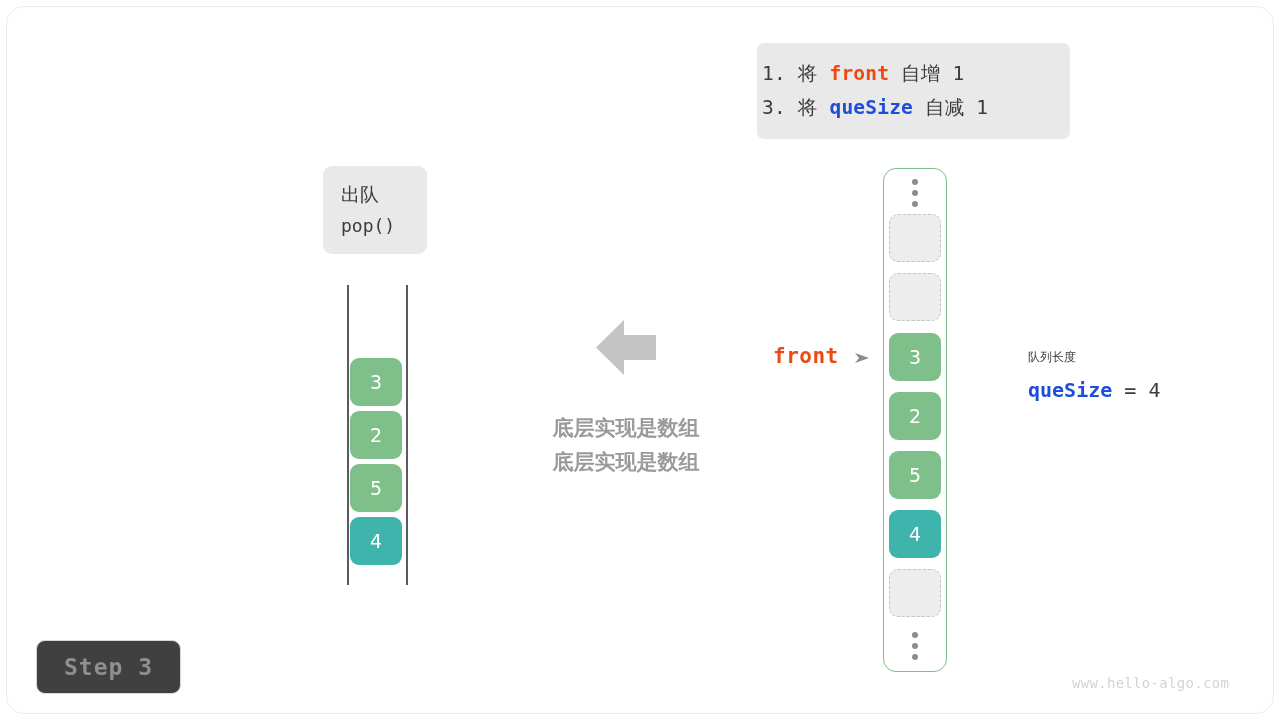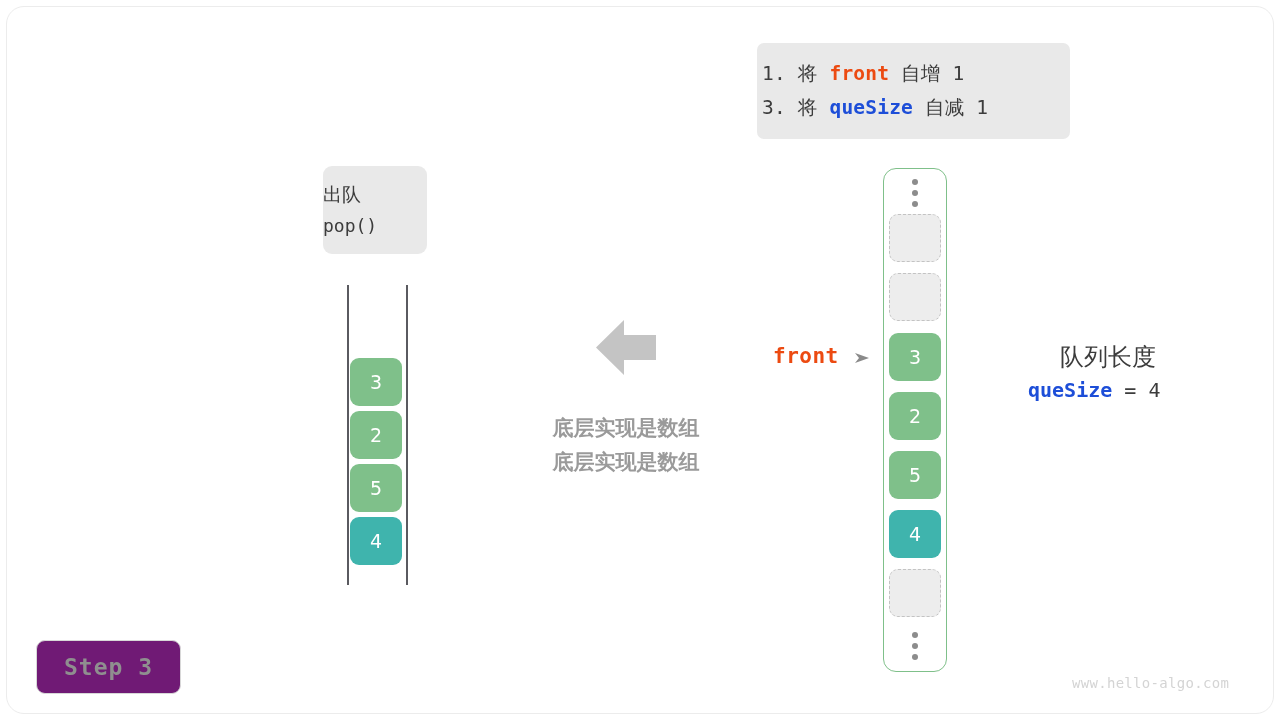--- a/index.html
+++ b/index.html
@@ -68,20 +68,21 @@
     left: 323px;
     top: 166px;
     width: 104px;
     height: 88px;
     background: #e9e9e9;
     border-radius: 9px;
     box-sizing: border-box;
     display: flex;
     flex-direction: column;
     justify-content: center;
+    padding-left: 18px;
   }
   #pop-box .pop-line {
     font-family: "DejaVu Sans", sans-serif;
     font-size: 19px;
     color: #3c3c3c;
     line-height: 31px;
     white-space: pre;
   }
   #pop-box .pop-line.mono {
     font-family: "DejaVu Sans Mono", monospace;
@@ -200,44 +201,43 @@
   #dots-bottom { top: 632px; }
 
   
   #quesize-block {
     position: absolute;
     left: 1028px;
     top: 342px;
   }
   #quesize-block .ql-title {
     font-family: "DejaVu Sans", sans-serif;
-    font-size: 24px;
+    font-size: 12px;
     color: #3c3c3c;
     line-height: 30px;
     white-space: pre;
-    margin-left: 32px;
   }
   #quesize-block .ql-value {
     font-family: "DejaVu Sans Mono", monospace;
     font-size: 20px;
     color: #3c3c3c;
     line-height: 36px;
     white-space: pre;
   }
 
   
   #step-badge {
     position: absolute;
     left: 36px;
     top: 640px;
     width: 145px;
     height: 54px;
     border: 1px solid #d8d8d8;
     border-radius: 9px;
-    background: #701a75;
+    background: #404040;
     box-sizing: border-box;
     display: flex;
     align-items: center;
     justify-content: center;
   }
   #step-badge span {
     font-family: "DejaVu Sans Mono", monospace;
     font-size: 23px;
     font-weight: bold;
     color: #8f8f8f;

